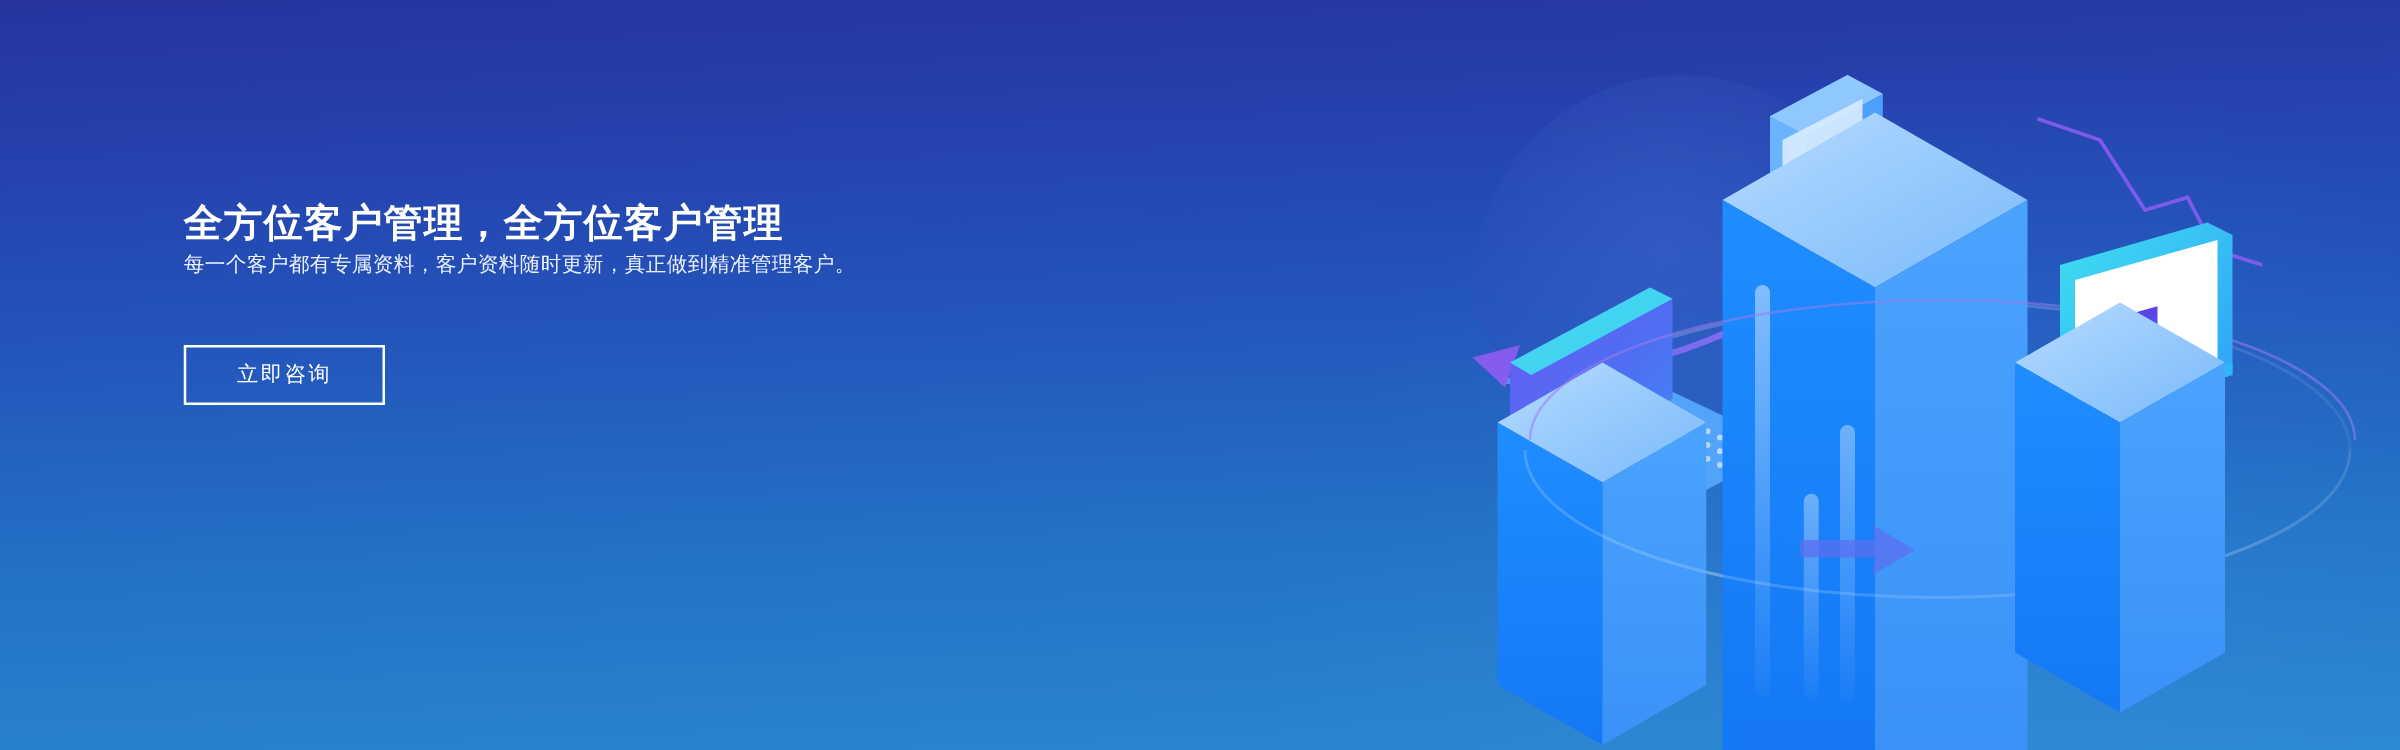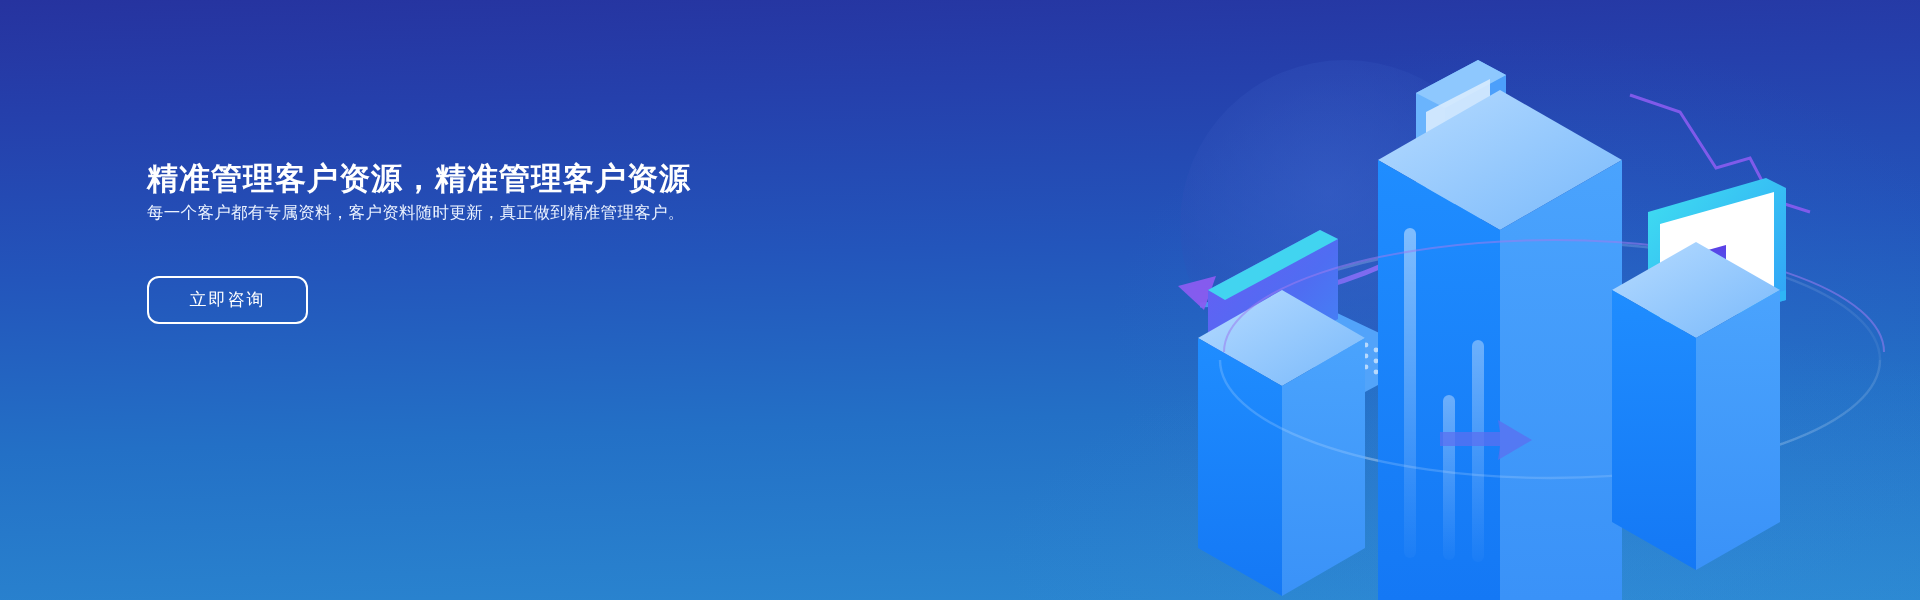--- a/index.html
+++ b/index.html
@@ -62,21 +62,21 @@
     width:600px;
   }
   #cta-button{
     margin-top:50px;
     display:inline-flex;
     align-items:center;
     justify-content:center;
     width:161px;
     height:48px;
     border:2px solid #ffffff;
-    border-radius:12px;
+    border-radius:0;
     color:#ffffff;
     font-size:17px;
     letter-spacing:2px;
     background:transparent;
     cursor:pointer;
     font-family:inherit;
   }
 
   
   #illustration{
@@ -91,21 +91,21 @@
 </head>
 <body>
 
 <div id="banner">
 
   <div class="bg-glow" id="glow-wash"></div>
   <div class="bg-glow" id="glow-circle"></div>
   <div class="bg-glow" id="glow-bottom"></div>
 
   <div id="copy">
-    <h1 id="headline">精准管理客户资源，精准管理客户资源</h1>
+    <h1 id="headline">全方位客户管理，全方位客户管理</h1>
 
     <p id="subcopy">每一个客户都有专属资料，客户资料随时更新，真正做到精准管理客户。</p>
 
     <button id="cta-button">立即咨询</button>
   </div>
 
   <div id="illustration">
     <svg viewBox="0 0 760 600" xmlns="http://www.w3.org/2000/svg">
       <defs>
         <linearGradient id="gPillarFront" x1="0" y1="0" x2="0" y2="1">

